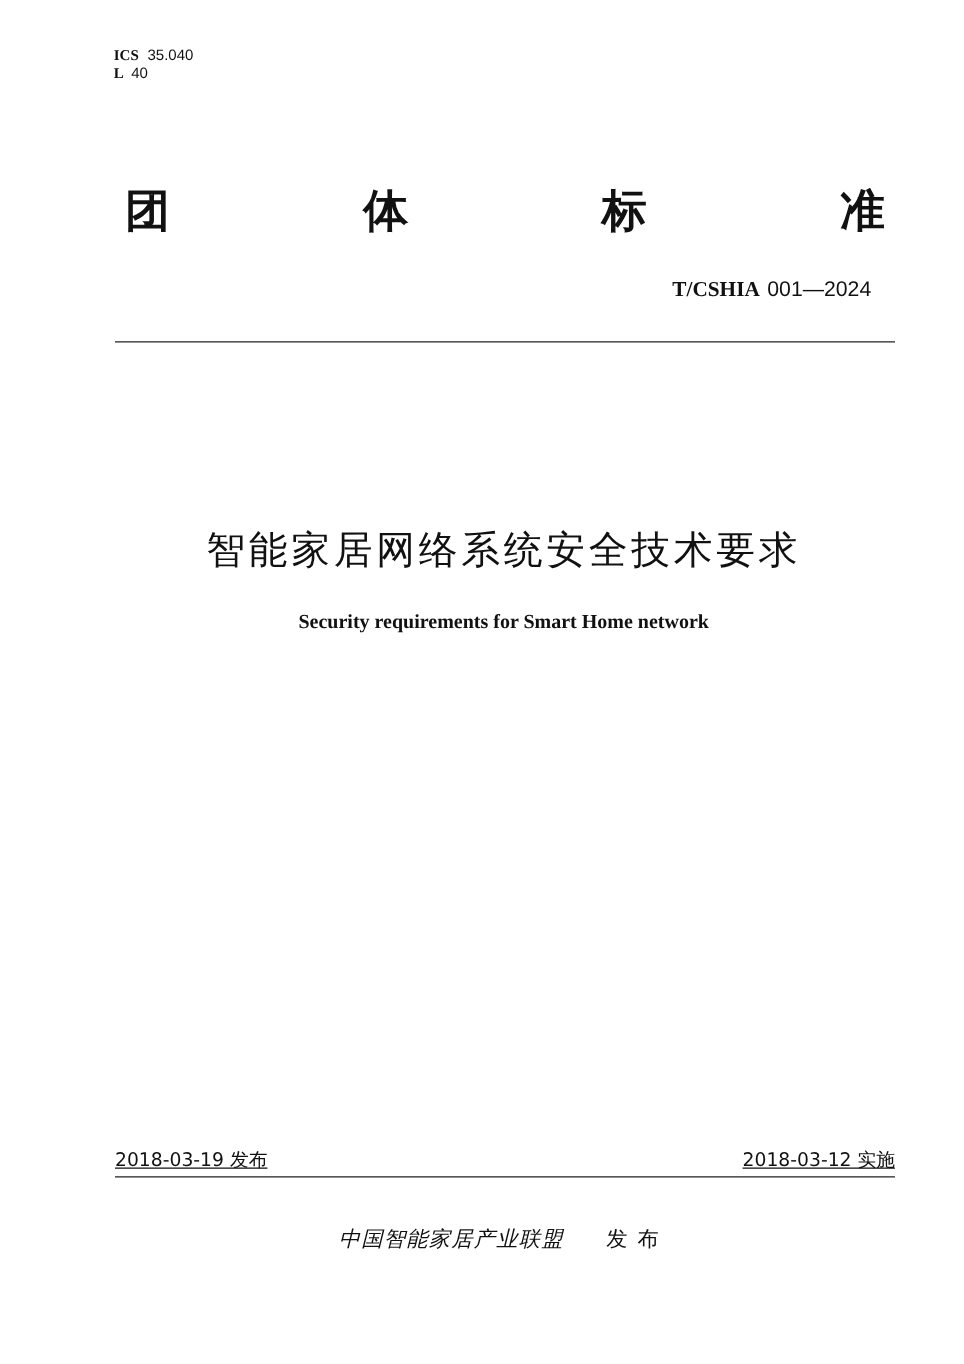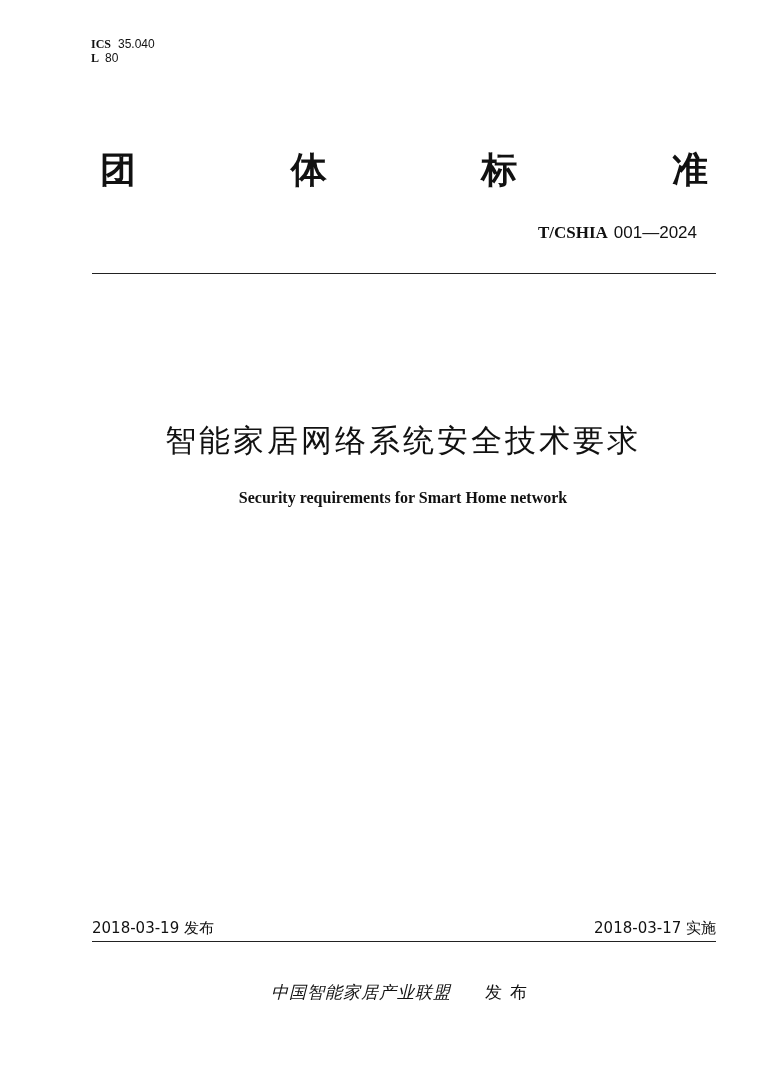--- a/index.html
+++ b/index.html
@@ -98,20 +98,21 @@
     .date-row {
       left: 92px;
       top: 916px;
       width: 624px;
       height: 24px;
       font-size: 15px;
       line-height: 24px;
       display: flex;
       justify-content: space-between;
       font-family: "DejaVu Sans", sans-serif;
+      text-decoration: underline;
     }
 
     .rule-bottom {
       left: 92px;
       top: 941px;
       width: 624px;
       height: 0;
       border-top: 1.5px solid #222222;
     }
 
@@ -132,21 +133,21 @@
     }
   </style>
 </head>
 <body>
 
 <div class="abs ics-block">
   <div class="row">
     <span class="key ics-key">ICS</span><span class="val">35.040</span>
   </div>
   <div class="row">
-    <span class="key l-key">L</span><span class="val">80</span>
+    <span class="key l-key">L</span><span class="val">40</span>
   </div>
 </div>
 
 <div class="abs std-type">
   <span>团</span>
   <span>体</span>
   <span>标</span>
   <span>准</span>
 </div>
 
@@ -155,20 +156,20 @@
 </div>
 
 <div class="abs rule-top"></div>
 
 <div class="abs title-cn">智能家居网络系统安全技术要求</div>
 
 <div class="abs title-en">Security requirements for Smart Home network</div>
 
 <div class="abs date-row">
   <span>2018-03-19 发布</span>
-  <span>2018-03-17 实施</span>
+  <span>2018-03-12 实施</span>
 </div>
 
 <div class="abs rule-bottom"></div>
 
 <div class="abs publisher">
   <span class="org">中国智能家居产业联盟</span><span class="act">发布</span>
 </div>
 
 </body></html>

